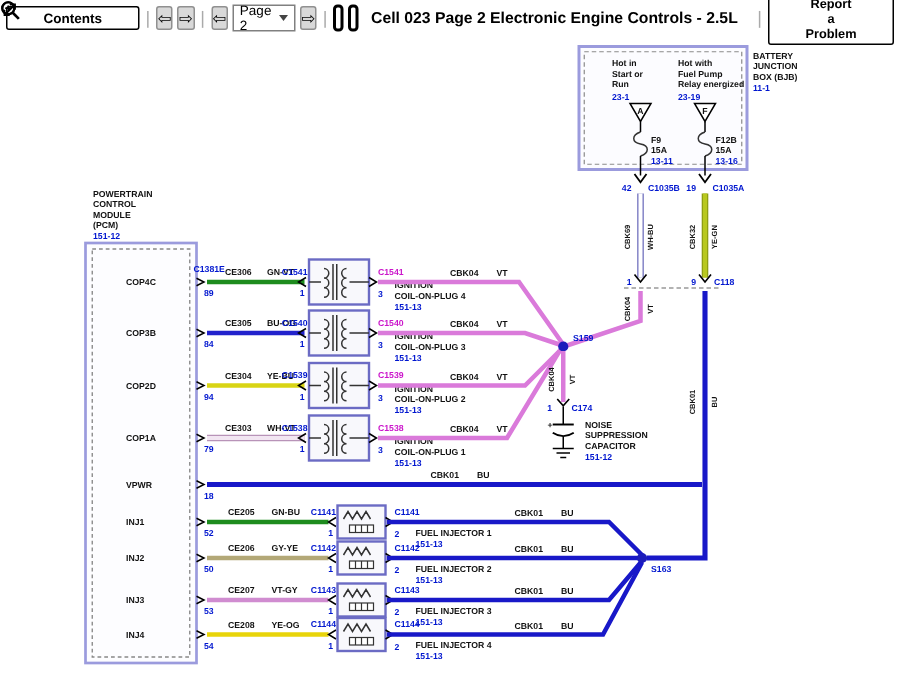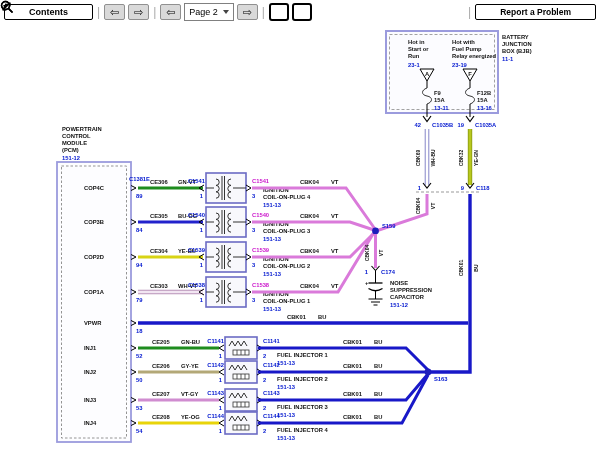--- a/index.html
+++ b/index.html
@@ -64,20 +64,21 @@
         <line x1="5.5" y1="3.6" x2="5.5" y2="7.4" stroke="#000" stroke-width="1"></line>
       </svg>
     </button>
     <button class="zoombtn">
       <svg width="14" height="14" viewBox="0 0 14 14">
         <circle cx="5.5" cy="5.5" r="4" fill="none" stroke="#000" stroke-width="1.4"></circle>
         <line x1="8.6" y1="8.6" x2="12.5" y2="12.5" stroke="#000" stroke-width="1.6"></line>
         <line x1="3.6" y1="5.5" x2="7.4" y2="5.5" stroke="#000" stroke-width="1"></line>
       </svg>
     </button>
+    <span class="title">Cell 023 Page 2 Electronic Engine Controls - 2.5L</span>
     <span class="spacer"></span>
     <span class="expand">
       <svg width="13" height="13" viewBox="0 0 13 13">
         <line x1="3" y1="10" x2="10" y2="3" stroke="#000" stroke-width="1.2"></line>
         <path d="M6.5,3 L10,3 L10,6.5" fill="none" stroke="#000" stroke-width="1.2"></path>
         <path d="M3,6.5 L3,10 L6.5,10" fill="none" stroke="#000" stroke-width="1.2"></path>
       </svg>
     </span>
     <span class="sep">|</span>
     <button class="btn" style="font-weight:bold;font-size:8.5px;">Report a Problem</button>

